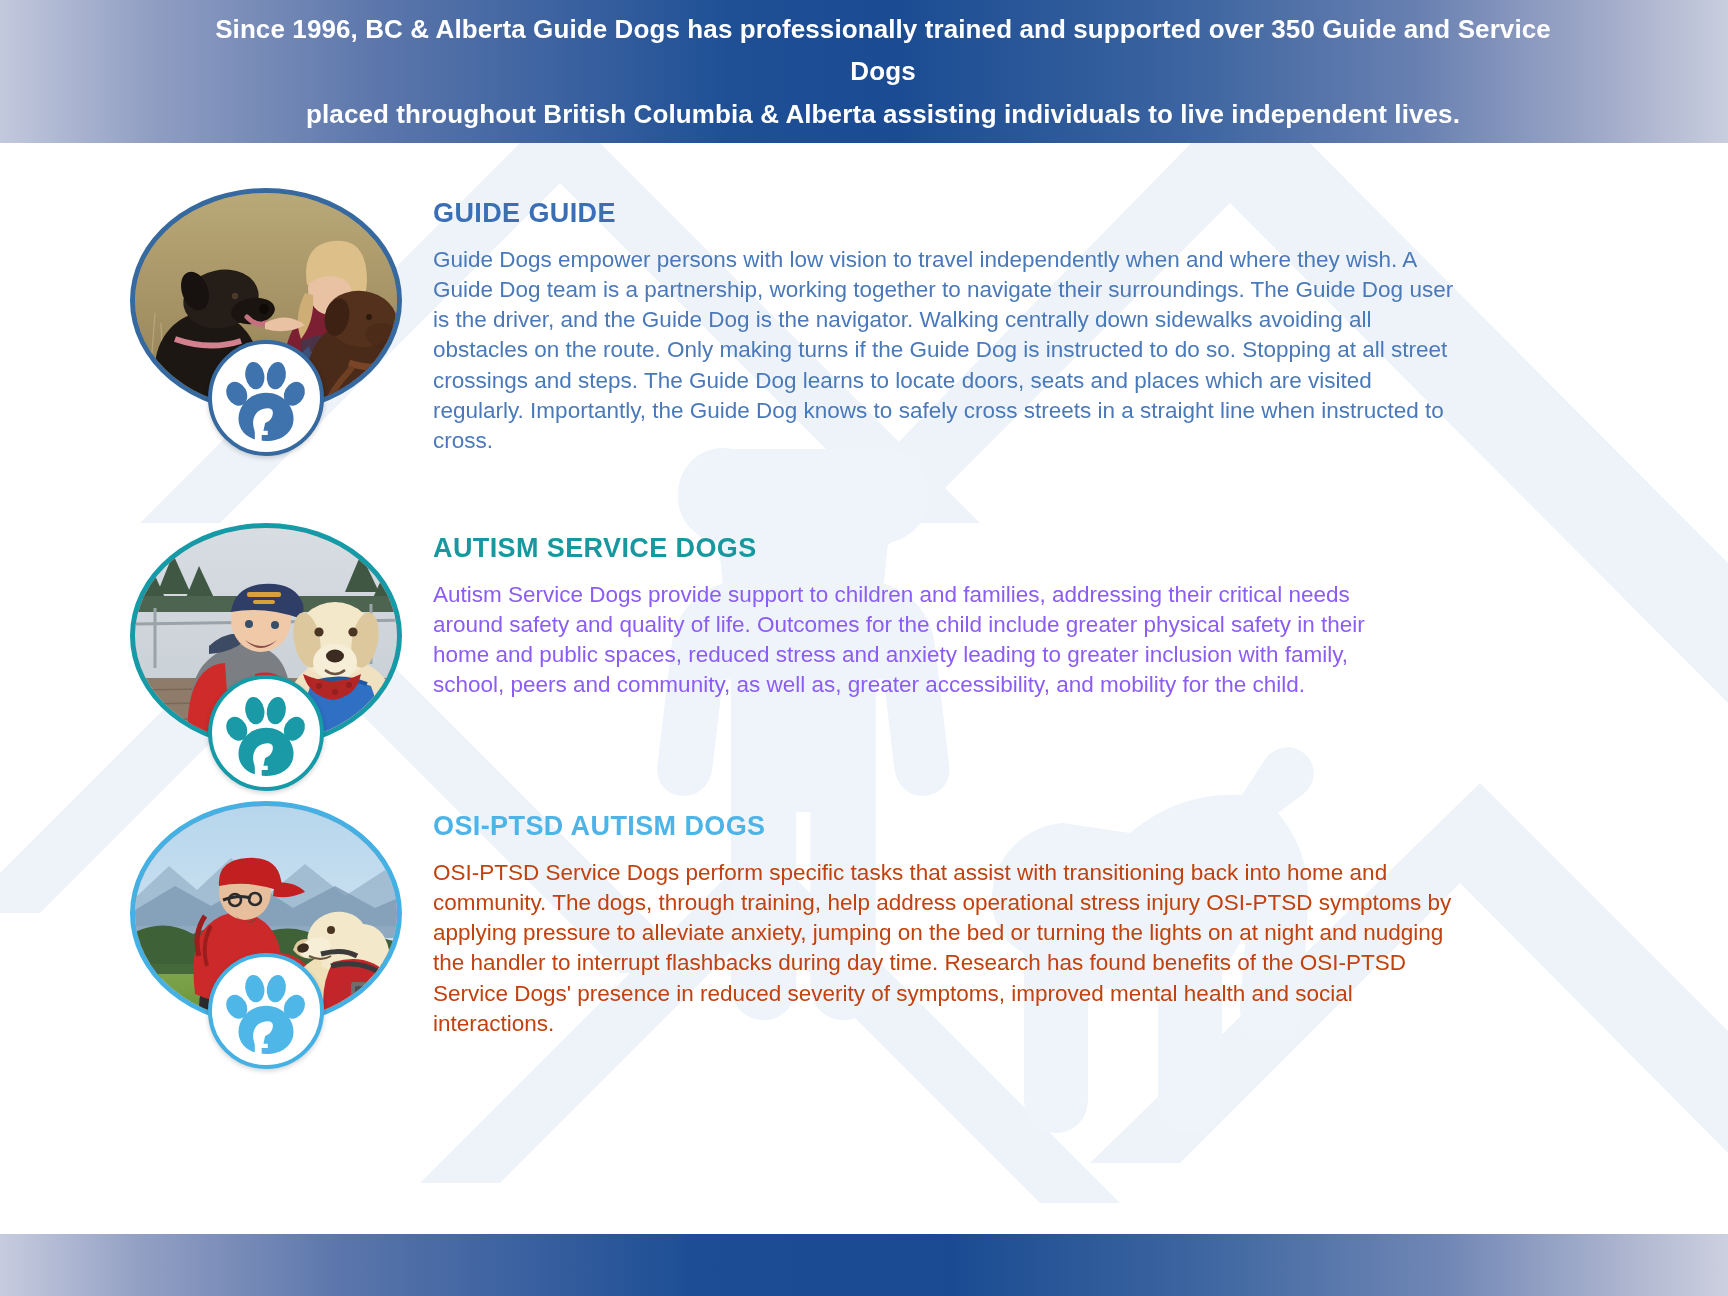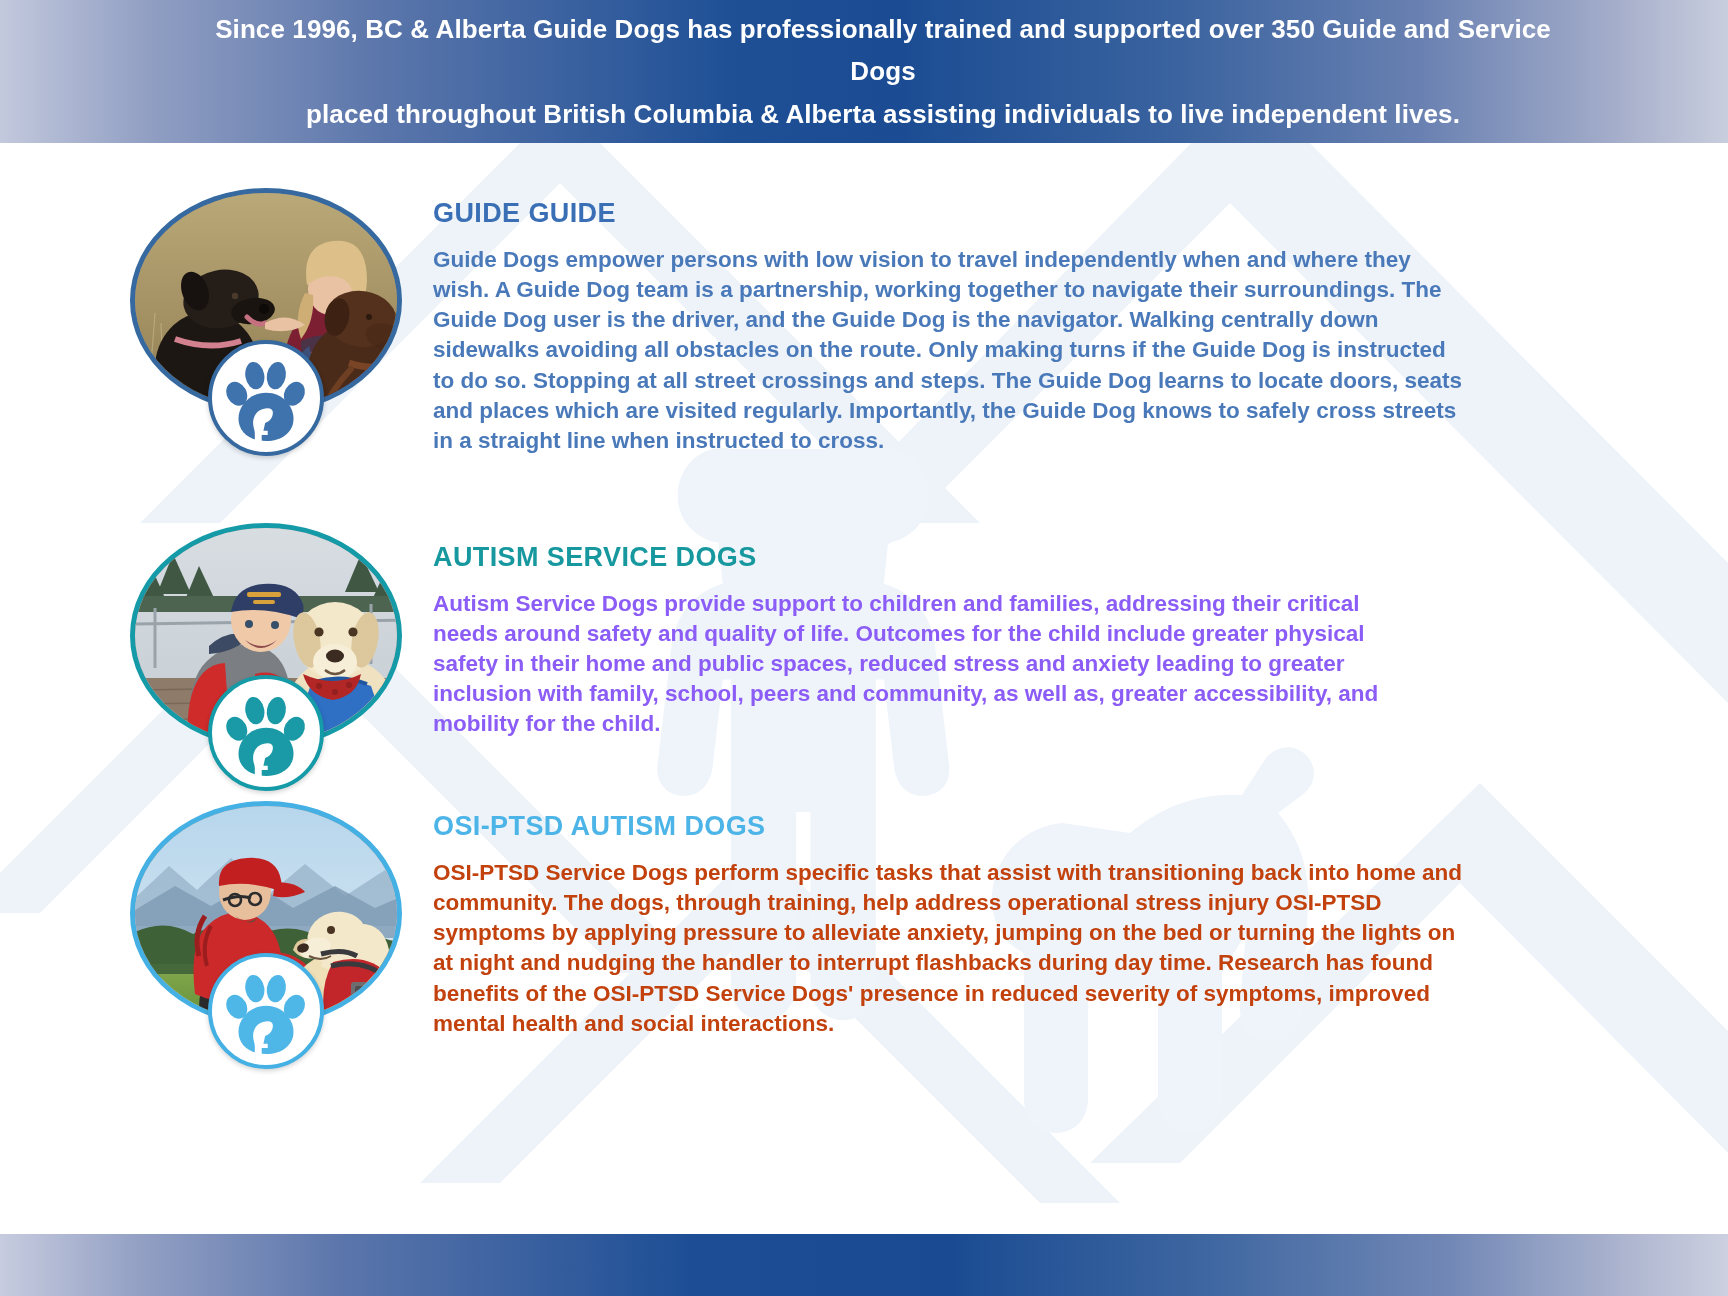--- a/index.html
+++ b/index.html
@@ -65,21 +65,21 @@
   .content{
     position:absolute;left:0;top:143px;width:1728px;height:1091px;
   }
 
   .section{
     position:absolute;
     display:flex;
     align-items:flex-start;
   }
   .section-1{left:0;top:45px;}
-  .section-2{left:0;top:380px;align-items:center;}
+  .section-2{left:0;top:380px;}
   .section-3{left:0;top:658px;}
 
   
   .photo-wrap{
     position:relative;
     width:272px;
     flex:0 0 272px;
     margin-left:130px;
   }
   .photo-oval{
@@ -124,21 +124,21 @@
     font-weight:bold;
     letter-spacing:.4px;
     margin:0 0 16px 0;
     color:#3a6fb5;
   }
   .sec-body{
     font-size:22.5px;
     line-height:1.34;
     margin:0;
     color:#4576b8;
-    font-weight:700;
+    font-weight:400;
   }
   .s1 .sec-title{color:#3a6fb5;}
   .s1 .sec-body{color:#4a79ba;}
   .s2 .sec-title{color:#17989f;}
   .s2 .sec-body{color:#8b5cf6;}
   .s3 .sec-title{color:#4cb4e7;}
   .s3 .sec-body{color:#c2410c;}
 
   .s2 .text-col{width:960px;}
   .s3 .text-col{width:1030px;}

